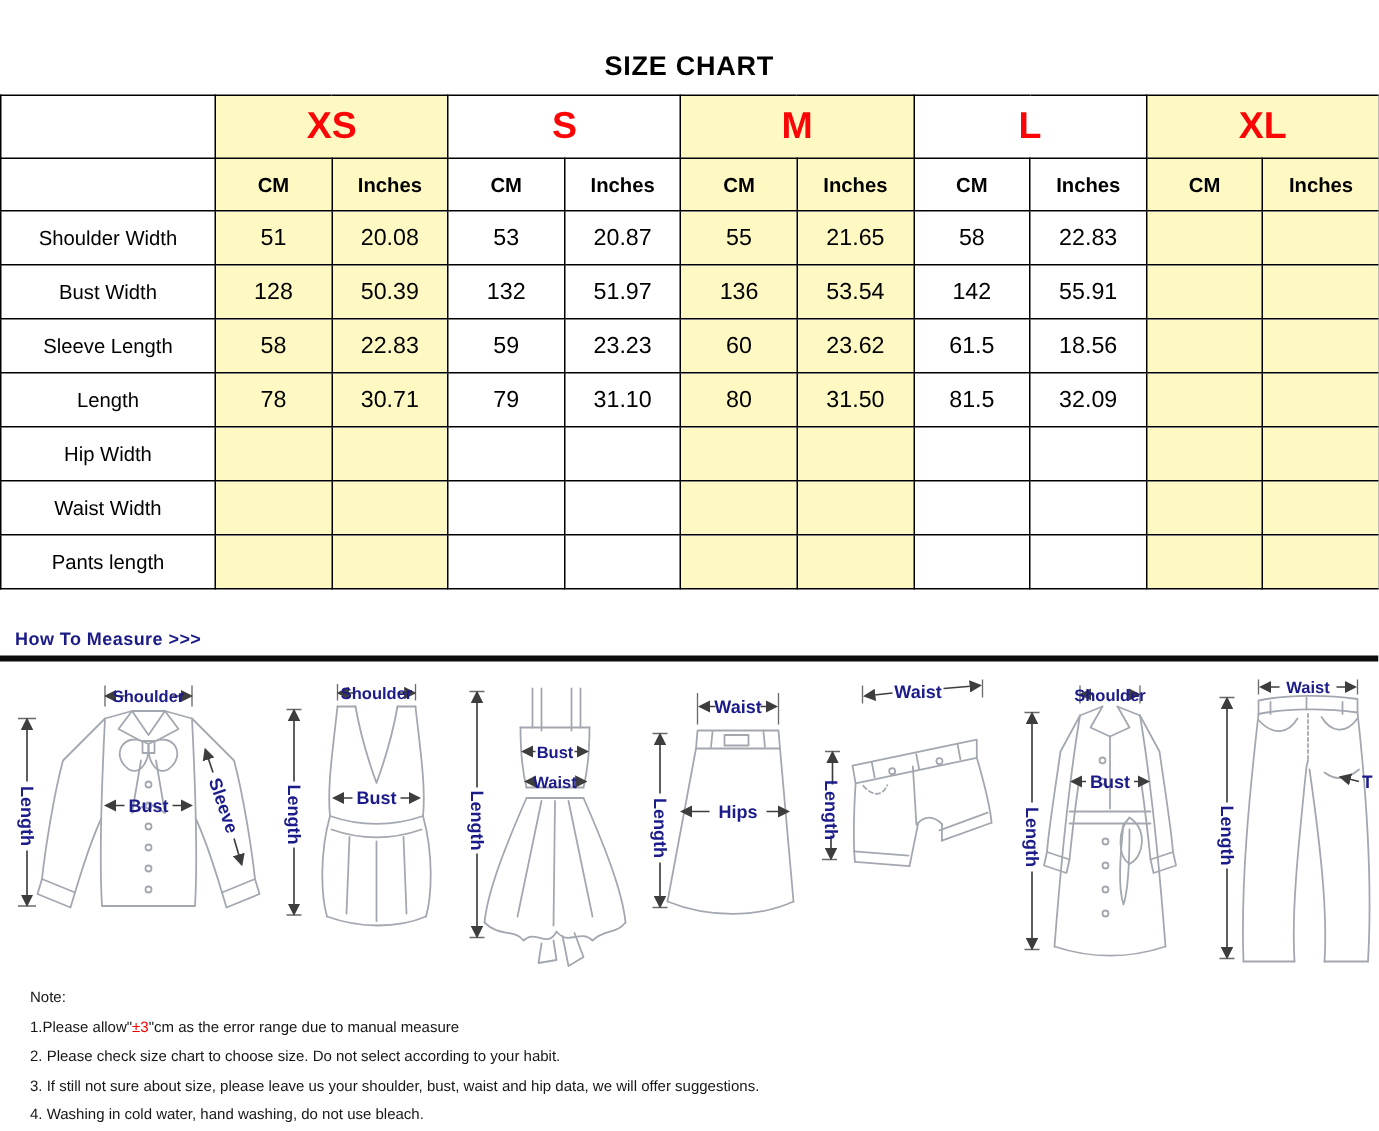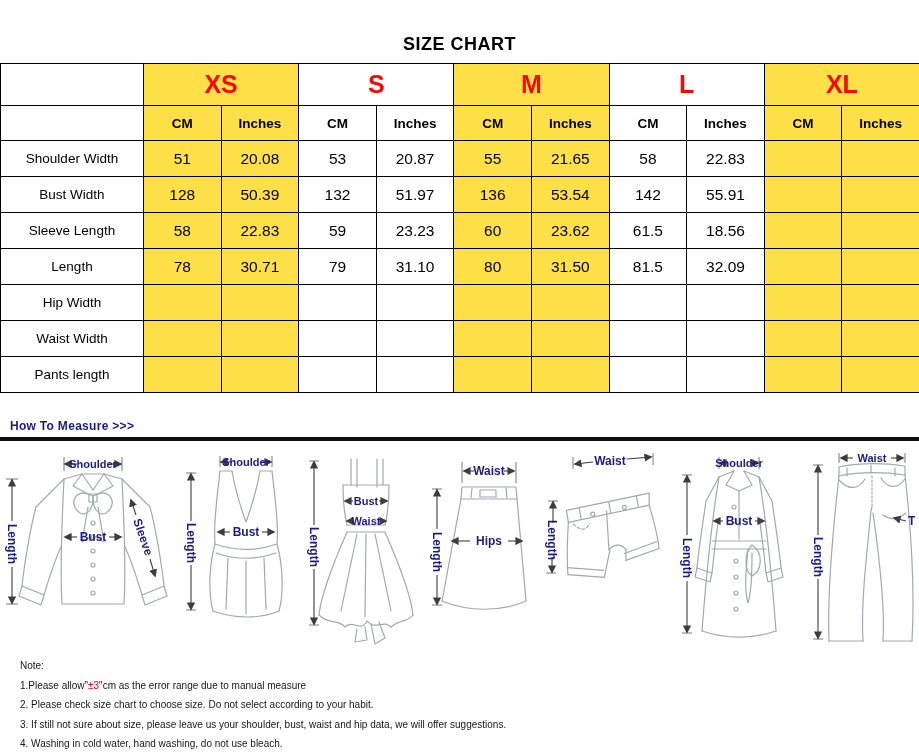--- a/index.html
+++ b/index.html
@@ -14,28 +14,28 @@
   }
   table.size-table{border-collapse:collapse;table-layout:fixed;width:919px;}
   table.size-table td,table.size-table th{
     border:1px solid #000;text-align:center;vertical-align:middle;padding:0;
     overflow:hidden;white-space:nowrap;
   }
   th.size-h{height:41px;font-size:25px;font-weight:bold;color:#fb0606;}
   th.unit-h{height:34px;font-size:13.5px;font-weight:bold;color:#000;}
   td.val{height:35px;font-size:15.5px;font-weight:normal;}
   td.row-label{font-size:13.5px;}
-  .shade{background:#fde047;}
+  .shade{background:#fef9c3;}
   .measure-heading{
     margin:26px 0 4px 10px;font-size:12px;font-weight:bold;color:#1b1b86;
     letter-spacing:.3px;
   }
   .divider{height:4px;background:#0d0d0d;width:919px;}
   .figures{
-    width:919px;height:205px;display:flex;justify-content:space-between;
+    width:919px;height:205px;display:flex;justify-content:flex-end;
     align-items:flex-start;padding:8px 4px 0 4px;box-sizing:border-box;
   }
   .figures svg{display:block;}
   .garment{stroke:#a3a8b0;fill:none;stroke-width:1.2;stroke-linejoin:round;stroke-linecap:round;}
   .garment-fill{stroke:#a3a8b0;fill:#fff;stroke-width:1.2;stroke-linejoin:round;}
   .dim{stroke:#3d3d3d;fill:none;stroke-width:1.1;}
   .dim-ext{stroke:#6a6a6a;fill:none;stroke-width:0.9;}
   .lbl{fill:#1b1b8a;font-weight:bold;font-size:12px;font-family:"Liberation Sans",sans-serif;text-anchor:middle;}
   .lbl-s{font-size:11px;}
   .notes{margin:10px 0 0 20px;font-size:10px;line-height:19.5px;color:#161616;}

